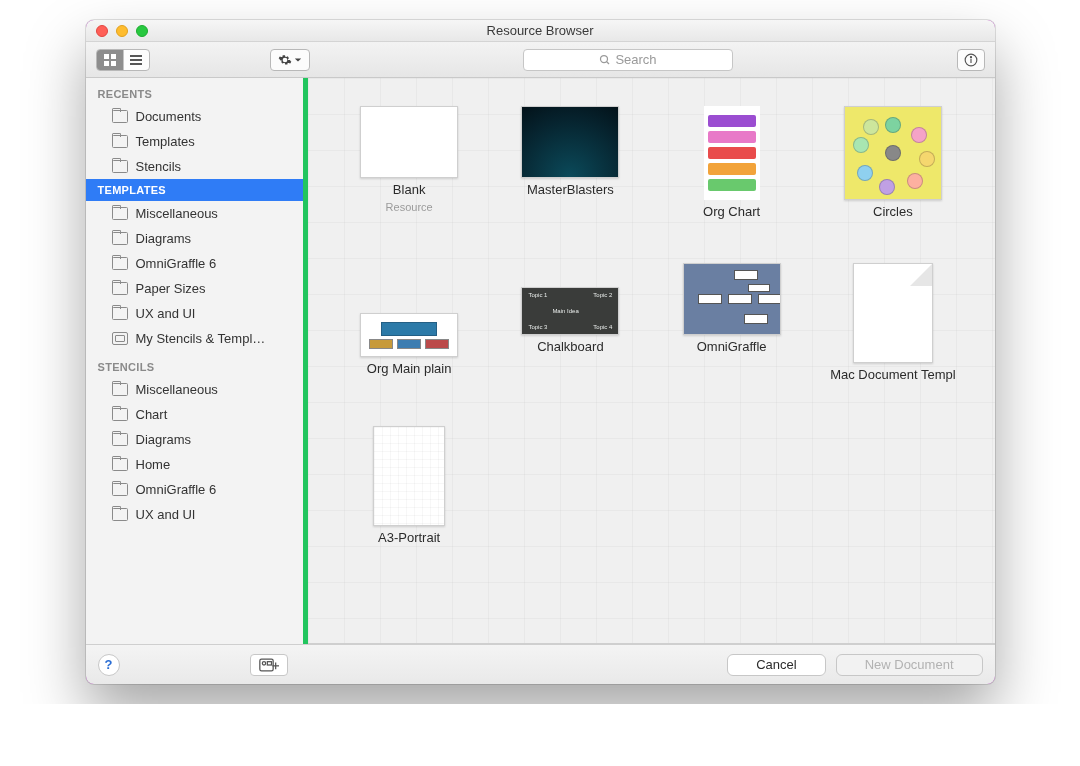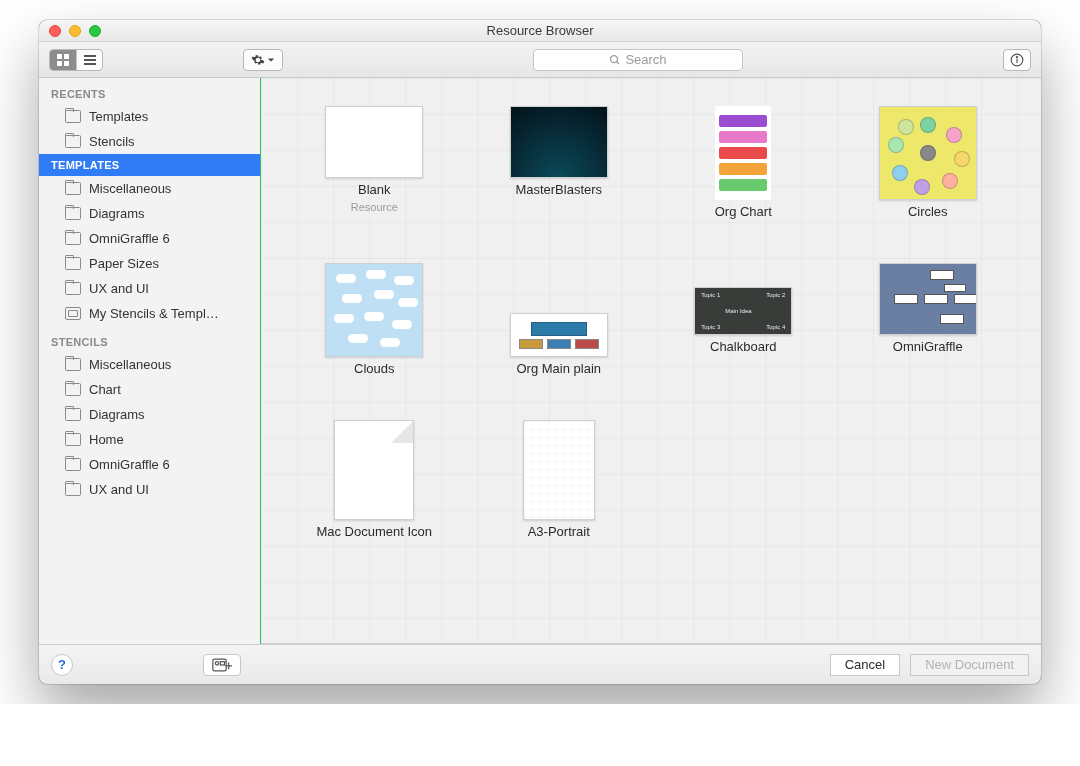--- a/index.html
+++ b/index.html
@@ -4,21 +4,21 @@
 <style>
   * { box-sizing: border-box; margin: 0; padding: 0; }
   body {
     font-family: -apple-system, "Helvetica Neue", Arial, sans-serif;
     background: #fff;
     display: flex;
     justify-content: center;
     padding: 20px;
   }
   .window {
-    width: 1002px;
+    width: 909px;
     height: 664px;
     border-radius: 8px;
     overflow: hidden;
     box-shadow: 0 30px 60px rgba(0,0,0,0.35), 0 0 0 1px rgba(0,0,0,0.12);
     display: flex;
     flex-direction: column;
     background: #a21caf;
   }
   
   .titlebar {
@@ -36,21 +36,20 @@
   .dot.green { background:#28c840; border:1px solid #1dac2f;}
   .title { position:absolute; left:0; right:0; text-align:center; font-size:13px; color:#3a3a3a;}
   
   .toolbar {
     height: 36px;
     background: linear-gradient(#f3f3f3,#e6e6e6);
     border-bottom: 1px solid #c9c9c9;
     display:flex;
     align-items:center;
     padding: 0 10px;
-    gap:10px;
   }
   .seg {
     display:flex;
     border:1px solid #b8b8b8;
     border-radius:4px;
     overflow:hidden;
     background:#fcfcfc;
     height:22px;
   }
   .seg button {
@@ -81,21 +80,21 @@
   .infobtn {
     height:22px; width:28px; border:1px solid #b8b8b8; border-radius:4px; background:#fcfcfc;
     display:flex; align-items:center; justify-content:center;
     margin-left:10px;
   }
   
   .body { flex:1; display:flex; min-height:0; }
   .sidebar {
     width:222px;
     background:#f3f3f3;
-    border-right:1px solid #22c55e;
+    border-right:5px solid #22c55e;
     overflow:auto;
     font-size:13px;
     color:#333;
   }
   .section-header {
     font-size:11px;
     font-weight:600;
     color:#8a8a8a;
     letter-spacing:0.3px;
     padding: 10px 12px 4px 12px;
@@ -219,22 +218,22 @@
     background:#fff;display:flex;align-items:center;justify-content:center;
     color:#2a6dd4;font-size:13px;font-weight:600;
   }
   .addstencil{
     height:22px; padding:0 8px; border:1px solid #c7c7c7; border-radius:4px; background:#fff;
     display:flex; align-items:center; justify-content:center;
     margin-left:120px;
   }
   .footer .spacer{flex:1;}
   .btn {
-    height:22px; padding:0 14px;
-    border:1px solid #c7c7c7; border-radius:0; background:#fff; font-size:13px; color:#2b2b2b;
+    height:22px; padding:0 28px;
+    border:1px solid #c7c7c7; border-radius:6px; background:#fff; font-size:13px; color:#2b2b2b;
   }
   .btn.disabled { color:#b2b2b2; background:#f2f2f2;}
 </style>
 </head>
 <body>
 
 <div class="window">
 
   <div class="titlebar">
     <div class="traffic">
@@ -290,20 +289,24 @@
           <circle cx="12" cy="7" r="1" fill="#555"></circle>
         </svg>
     </div>
   </div>
 
   <div class="body">
 
     <div class="sidebar">
 
       <div class="section-header">RECENTS</div>
+      <div class="side-item">
+          <span class="folder-ic"></span>
+          <span>Documents</span>
+        </div>
       <div class="side-item">
           <span class="folder-ic"></span>
           <span>Templates</span>
         </div>
       <div class="side-item">
           <span class="folder-ic"></span>
           <span>Stencils</span>
         </div>
 
       <div class="section-header selected">TEMPLATES</div>
@@ -390,36 +393,20 @@
             <div class="c" style="background:#f5d76e;left:74px;top:44px"></div>
             <div class="c" style="background:#fdb0a0;left:62px;top:66px"></div>
             <div class="c" style="background:#c0a0e4;left:34px;top:72px"></div>
             <div class="c" style="background:#8fd0ef;left:12px;top:58px"></div>
             <div class="c" style="background:#a8e6b1;left:8px;top:30px"></div>
             <div class="c" style="background:#cde69c;left:18px;top:12px"></div>
           </div>
           <div class="lbl">Circles</div>
         </div>
         <div class="cell">
-          <div class="thumb th-clouds" style="height:94px;">
-            <div class="cl" style="left:10px;top:10px;width:20px"></div>
-            <div class="cl" style="left:40px;top:6px;width:20px"></div>
-            <div class="cl" style="left:68px;top:12px;width:20px"></div>
-            <div class="cl" style="left:16px;top:30px;width:20px"></div>
-            <div class="cl" style="left:48px;top:26px;width:20px"></div>
-            <div class="cl" style="left:72px;top:34px;width:20px"></div>
-            <div class="cl" style="left:8px;top:50px;width:20px"></div>
-            <div class="cl" style="left:38px;top:48px;width:20px"></div>
-            <div class="cl" style="left:66px;top:56px;width:20px"></div>
-            <div class="cl" style="left:22px;top:70px;width:20px"></div>
-            <div class="cl" style="left:54px;top:74px;width:20px"></div>
-          </div>
-          <div class="lbl">Clouds</div>
-        </div>
-        <div class="cell">
           <div class="thumb th-orgp" style="height:44px;margin-top:50px;">
             <div class="hd"></div>
             <div class="row">
               <div class="bx" style="background:#c79a3a"></div>
               <div class="bx" style="background:#3d7db1"></div>
               <div class="bx" style="background:#bb4a4a"></div>
             </div>
           </div>
           <div class="lbl">Org Main plain</div>
         </div>
@@ -440,21 +427,21 @@
             <div class="bx" style="left:64px;top:20px;width:22px;height:8px"></div>
             <div class="bx" style="left:14px;top:30px"></div>
             <div class="bx" style="left:44px;top:30px"></div>
             <div class="bx" style="left:74px;top:30px"></div>
             <div class="bx" style="left:60px;top:50px"></div>
           </div>
           <div class="lbl">OmniGraffle</div>
         </div>
         <div class="cell">
           <div class="thumb th-doc" style="width:80px;height:100px;"></div>
-          <div class="lbl">Mac Document Icon</div>
+          <div class="lbl">Mac Document Templ</div>
         </div>
         <div class="cell">
           <div class="thumb th-a3" style="width:72px;height:100px;"></div>
           <div class="lbl">A3-Portrait</div>
         </div>
       </div>
     </div>
   </div>
 
   <div class="footer">

